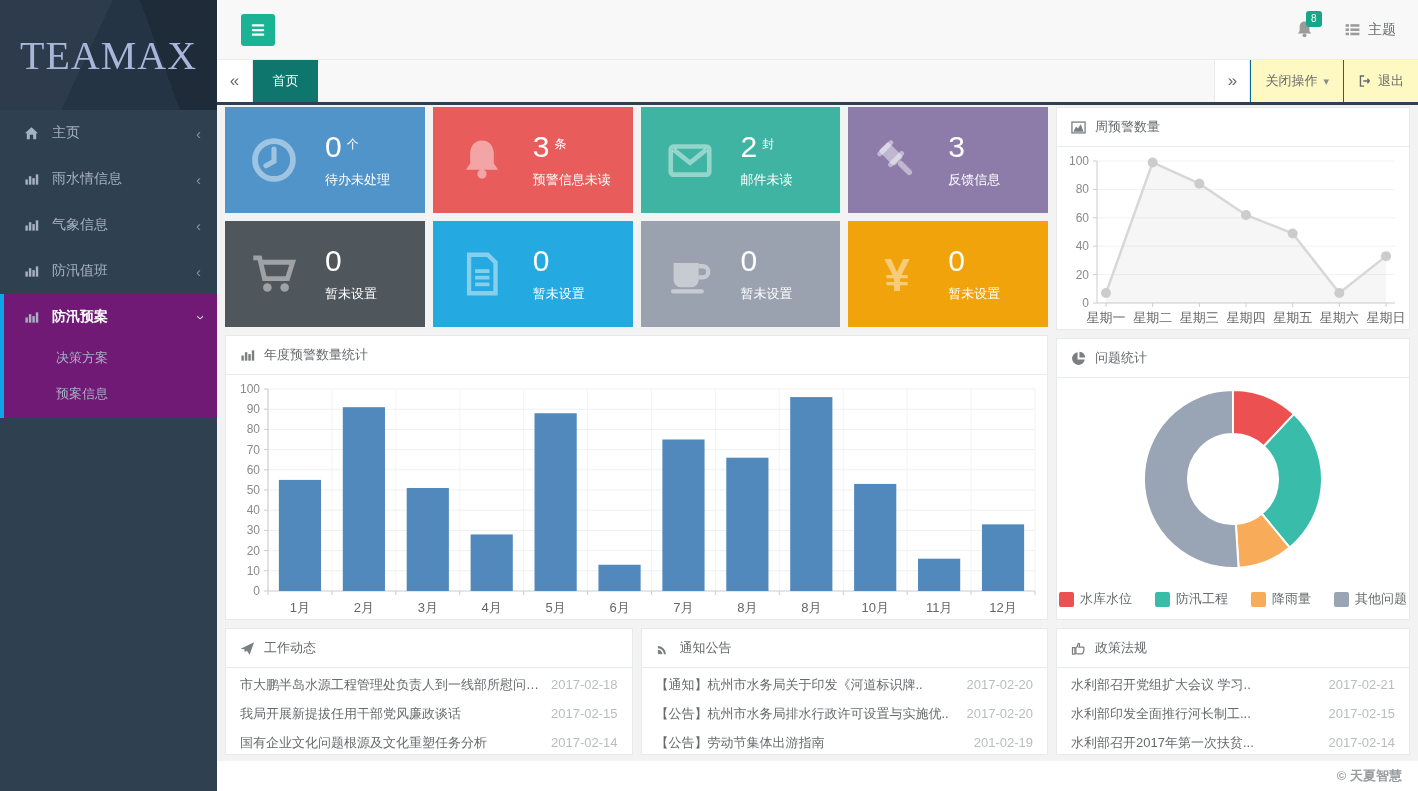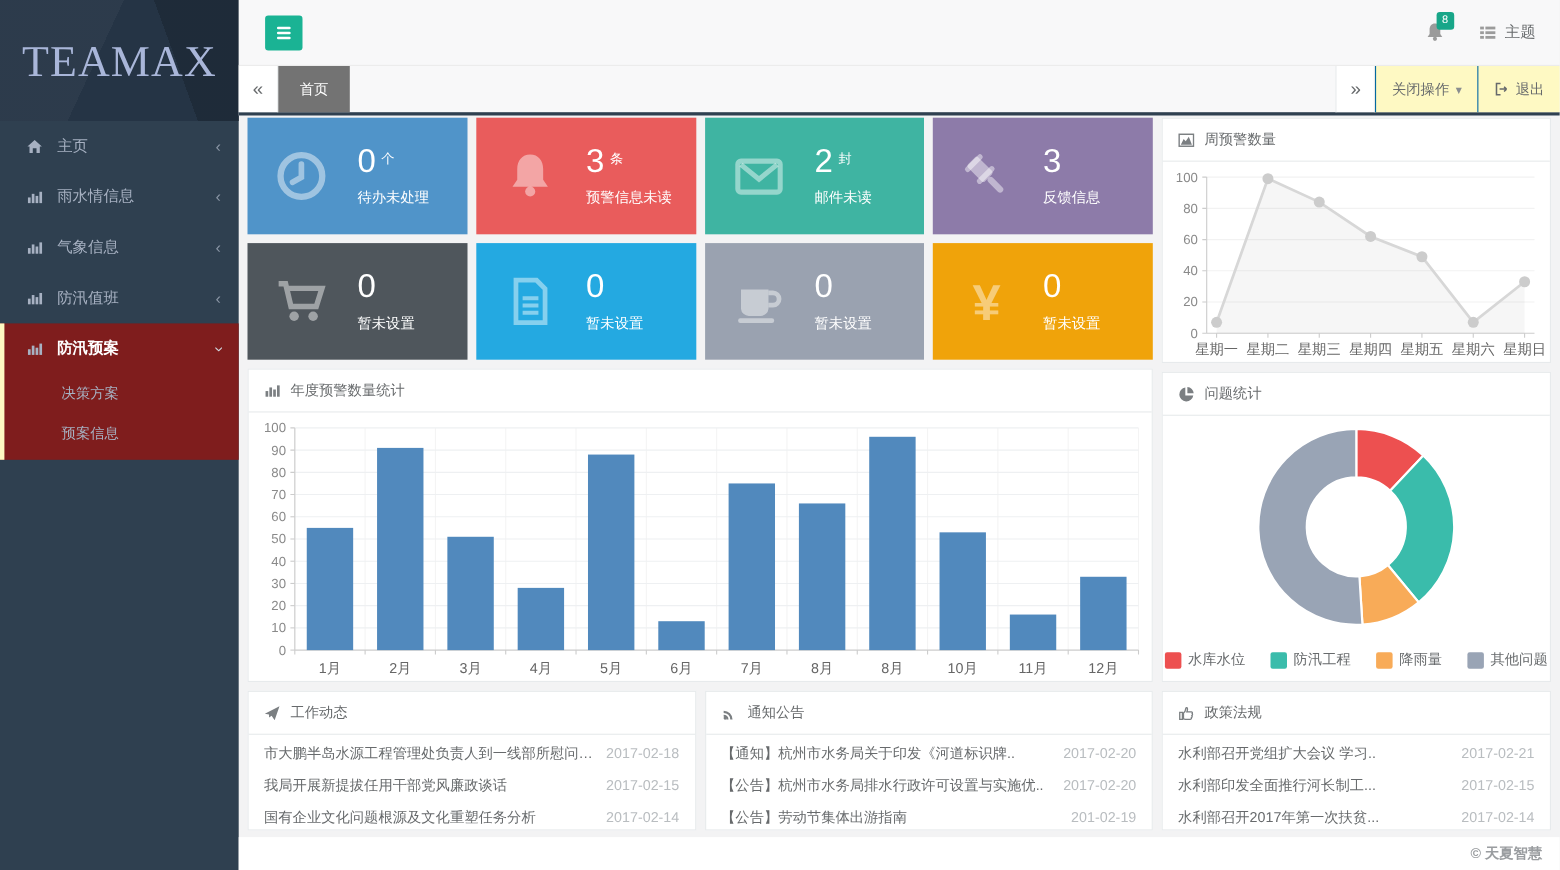--- a/index.html
+++ b/index.html
@@ -15,21 +15,21 @@
             linear-gradient(115deg, rgba(255,255,255,0.035) 0 42%, rgba(255,255,255,0) 42%),
             linear-gradient(250deg, rgba(0,0,0,0.18) 0 30%, rgba(0,0,0,0) 30%),
             #253445; }
   .nav-group { }
   .nav-item { height:46px; display:flex; align-items:center; padding:0 16px 0 24px;
               color:#a7b1c2; font-size:14px; cursor:pointer; }
   .nav-icon { width:17px; margin-right:11px; display:inline-flex; }
   .nav-label { flex:1; }
   .chev { color:#8a95a5; font-size:15px; }
   .chev.down { display:inline-block; transform:rotate(-90deg); }
-  .nav-group.active { background:#7f1d1d; border-left:4px solid #fef9c3; }
+  .nav-group.active { background:#701a75; border-left:4px solid #0ea5e9; }
   .nav-group.active .nav-item { padding-left:20px; }
   .nav-group.active .nav-label { color:#ffffff; font-weight:bold; }
   .nav-group.active .chev { color:#cfd6de; }
   .submenu { padding-bottom:6px; }
   .sub-item { height:36px; line-height:36px; padding-left:52px; font-size:13px; color:#a7b1c2; cursor:pointer; }
 
   
   .main { flex:1; min-width:0; display:flex; flex-direction:column; }
 
   .topbar { height:60px; background:#f8f8f9; border-bottom:1px solid #ececec;
@@ -41,21 +41,21 @@
   .bell-wrap { position:relative; cursor:pointer; display:flex; }
   .badge { position:absolute; top:-9px; left:11px; background:#18a689; color:#fff;
            font-size:10px; line-height:1; padding:3px 5px; border-radius:3px; }
   .theme-btn { display:flex; align-items:center; gap:7px; font-size:14px; color:#676a6c; cursor:pointer; }
 
   .tabbar { height:45px; background:#f8f8f9; border-bottom:3px solid #2f4050;
             display:flex; align-items:stretch; flex-shrink:0; }
   .tab-scroll { width:36px; background:#fff; display:flex; align-items:center; justify-content:center;
                 color:#676a6c; font-size:17px; cursor:pointer; border-right:1px solid #e7eaec; }
   .tab-scroll.bl { border-left:1px solid #e7eaec; margin-left:auto; background:#fff; }
-  .tab-home { width:65px; background:#737373; color:#fff; font-size:13px;
+  .tab-home { width:65px; background:#0f766e; color:#fff; font-size:13px;
               display:flex; align-items:center; justify-content:center; cursor:pointer; }
   .tab-action { display:flex; align-items:center; gap:6px; padding:0 14px; background:#fef9c3;
                 border-left:1px solid #0369a1; font-size:13px; color:#676a6c; cursor:pointer; }
   .caret { font-size:11px; color:#8a8d8f; }
 
   
   .content { flex:1; display:flex; gap:8px; padding:2px 8px 6px 8px; min-height:0; }
   .col-left { flex:1; min-width:0; display:flex; flex-direction:column; gap:8px; }
   .col-right { width:354px; flex-shrink:0; display:flex; flex-direction:column; gap:8px; }
 

